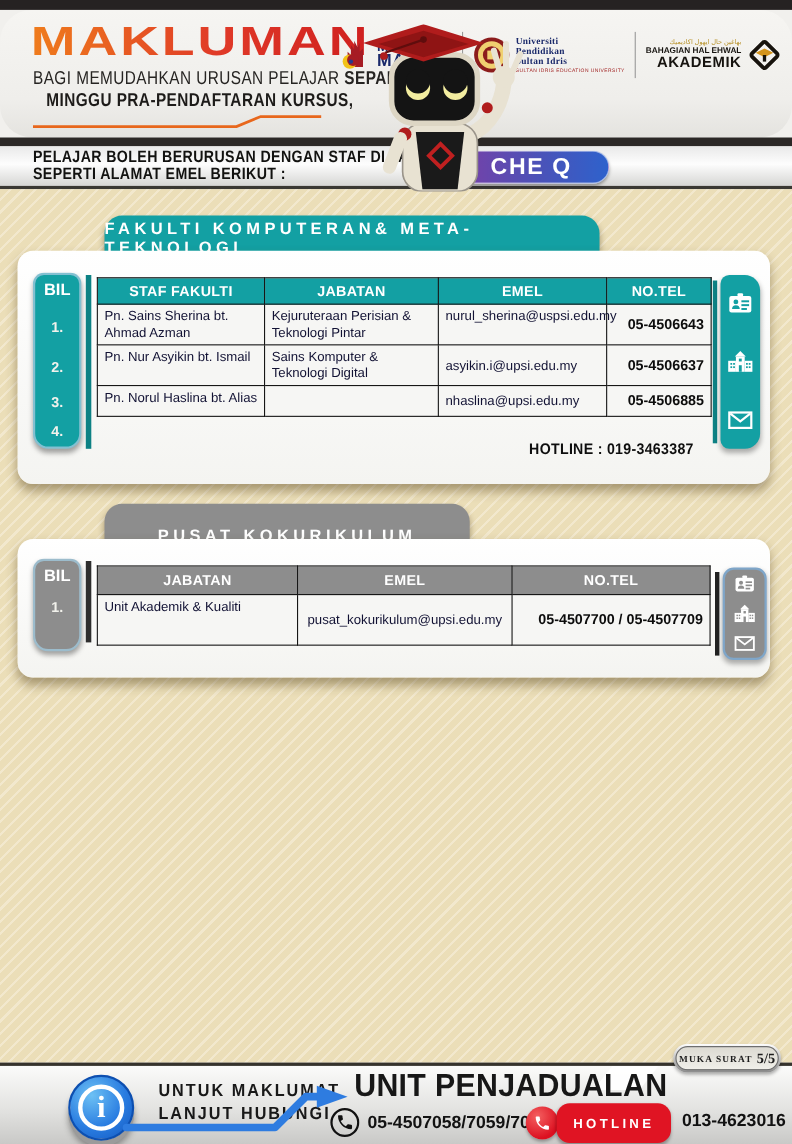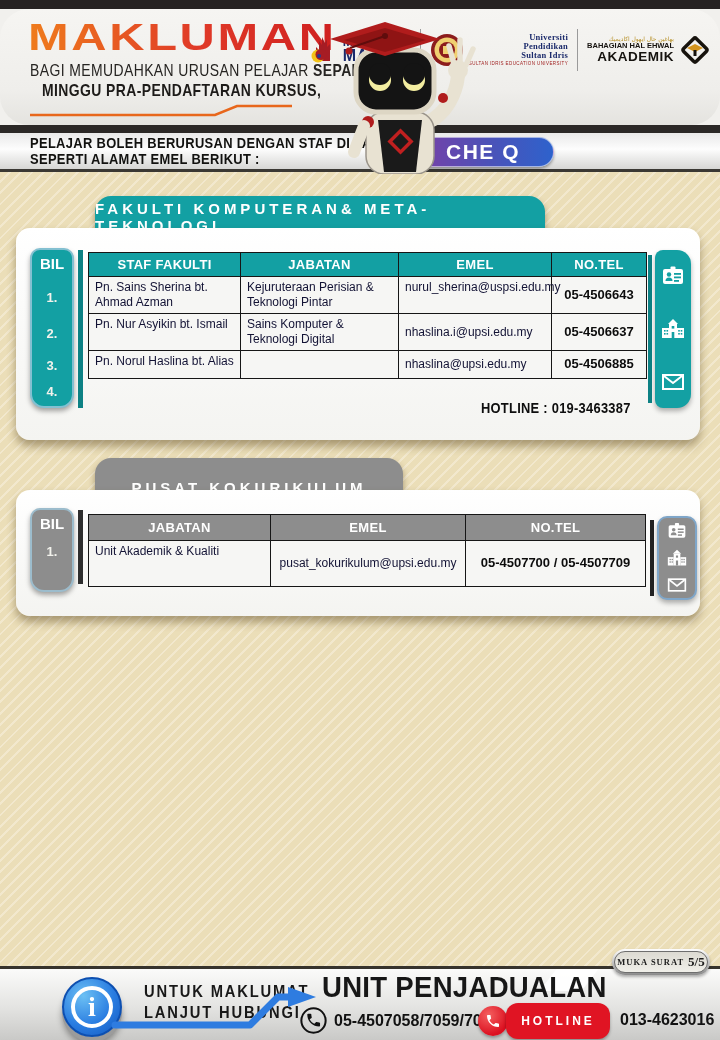--- a/index.html
+++ b/index.html
@@ -25,21 +25,21 @@
   .orange-line { left:0; top:94px; }
 
   
   .logo-row { right:8px; top:14px; height:54px; display:flex; align-items:center; gap:9px; }
   .logo-sep { width:1px; height:42px; background:#9a9a9a; }
   .madani { display:flex; align-items:center; gap:5px; }
   .madani-txt { color:#1b2a6b; line-height:1; }
   .madani-txt .l1 { font-size:12.5px; font-weight:800; letter-spacing:0.5px; }
   .madani-txt .l2 { font-size:16px; font-weight:800; letter-spacing:0.5px; }
   .upsi { display:flex; align-items:center; gap:5px; }
-  .upsi-txt { font-family:"Liberation Serif", serif; color:#1b2a6b; line-height:1.05; text-align:right; }
+  .upsi-txt { font-family:"Liberation Serif", serif; color:#1b2a6b; line-height:1.05; text-align:left; }
   .upsi-txt .n { font-size:8.5px; font-weight:700; letter-spacing:0.3px; }
   .upsi-txt .s { font-size:4.5px; color:#a02020; letter-spacing:0.4px; margin-top:2px; font-family:"Liberation Sans",sans-serif; }
   .bhea { display:flex; align-items:center; gap:4px; }
   .bhea-txt { text-align:right; line-height:1.05; color:#16130f; }
   .bhea-txt .j { font-size:6px; color:#b8922a; }
   .bhea-txt .t1 { font-size:7.5px; font-weight:800; }
   .bhea-txt .t2 { font-size:13.5px; font-weight:800; letter-spacing:0.5px; }
 
   
   .unit-banner { left:205px; top:88px; width:515px; height:37px; overflow:hidden;
@@ -70,21 +70,21 @@
   
   .content { left:0; top:172px; width:720px; height:794px;
              background:repeating-linear-gradient(135deg,#ebdeb8 0 6px,#f2e8cd 6px 8px); }
 
   
   .tab { position:absolute; height:38px; border-radius:16px 16px 4px 4px;
          display:flex; align-items:flex-end; justify-content:center;
          box-shadow:0 4px 6px rgba(60,40,10,0.4); z-index:1; }
   .tab span { color:#fff; font-size:15px; font-weight:800; letter-spacing:4px; }
   .tab1 { left:95px; top:196px; width:450px; background:#13a0a3; }
-  .tab2 { left:95px; top:458px; width:308px; background:#8d8d8d; }
+  .tab2 { left:95px; top:458px; width:332px; background:#8d8d8d; }
 
   .card { position:absolute; background:linear-gradient(180deg,#ffffff 0%,#f4f4f1 100%);
           border-radius:14px; box-shadow:0 6px 10px rgba(80,60,20,0.45); z-index:2; }
   .card1 { left:16px; top:228px; width:684px; height:212px; }
   .card2 { left:16px; top:490px; width:684px; height:126px; }
 
   
   .bilbox { position:absolute; width:44px; border-radius:10px 10px 14px 14px; z-index:3;
             box-shadow:0 3px 5px rgba(0,0,0,0.35); border:2px solid rgba(160,200,220,0.8); }
   .bilbox .bil-h { position:absolute; left:0; width:100%; text-align:center; color:#fff; font-weight:800; }
@@ -96,21 +96,21 @@
 
   
   table { border-collapse:collapse; table-layout:fixed; position:absolute; z-index:3;
           background:#f6f6f4; }
   th,td { border:1.5px solid #161616; }
   th { color:#fff; font-size:13px; font-weight:800; letter-spacing:0.3px; }
   .t1 th { background:#13a0a3; height:24px; }
   .t2 th { background:#8d8d8d; height:26px; }
   td { font-size:12px; color:#121234; padding:3px 6px; vertical-align:middle; line-height:1.25; }
   td.vtop { vertical-align:top; }
-  td.tel { text-align:center; font-weight:800; font-size:13px; color:#0c0c0c; }
+  td.tel { text-align:right; font-weight:800; font-size:13px; color:#0c0c0c; }
   td.emel { font-size:12px; }
   td.center { text-align:center; }
 
   .hotline1 { right:76px; top:400px; z-index:3; font-size:14px; color:#0e0e0e; }
   .hotline1 .cx { transform:scaleX(0.92); font-weight:800; letter-spacing:0.3px; }
 
   
   .iconbar { position:absolute; z-index:3; display:flex; flex-direction:column;
              align-items:center; justify-content:space-around; }
   .iconbar1 { left:655px; top:250px; width:36px; height:158px; background:#13a0a3;
@@ -302,21 +302,21 @@
     <tbody>
       <tr style="height:36px;">
         <td class="vtop">Pn. Sains Sherina bt. Ahmad Azman</td>
         <td class="vtop">Kejuruteraan Perisian &amp; Teknologi Pintar</td>
         <td class="emel vtop">nurul_sherina@uspsi.edu.my</td>
         <td class="tel">05-4506643</td>
       </tr>
       <tr style="height:36px;">
         <td class="vtop">Pn. Nur Asyikin bt. Ismail</td>
         <td class="vtop">Sains Komputer &amp; Teknologi Digital</td>
-        <td class="emel">nhaslina.i@upsi.edu.my</td>
+        <td class="emel">asyikin.i@upsi.edu.my</td>
         <td class="tel">05-4506637</td>
       </tr>
       <tr style="height:28px;">
         <td class="vtop">Pn. Norul Haslina bt. Alias</td>
         <td class="vtop"></td>
         <td class="emel">nhaslina@upsi.edu.my</td>
         <td class="tel">05-4506885</td>
       </tr>
     </tbody>
   </table>

